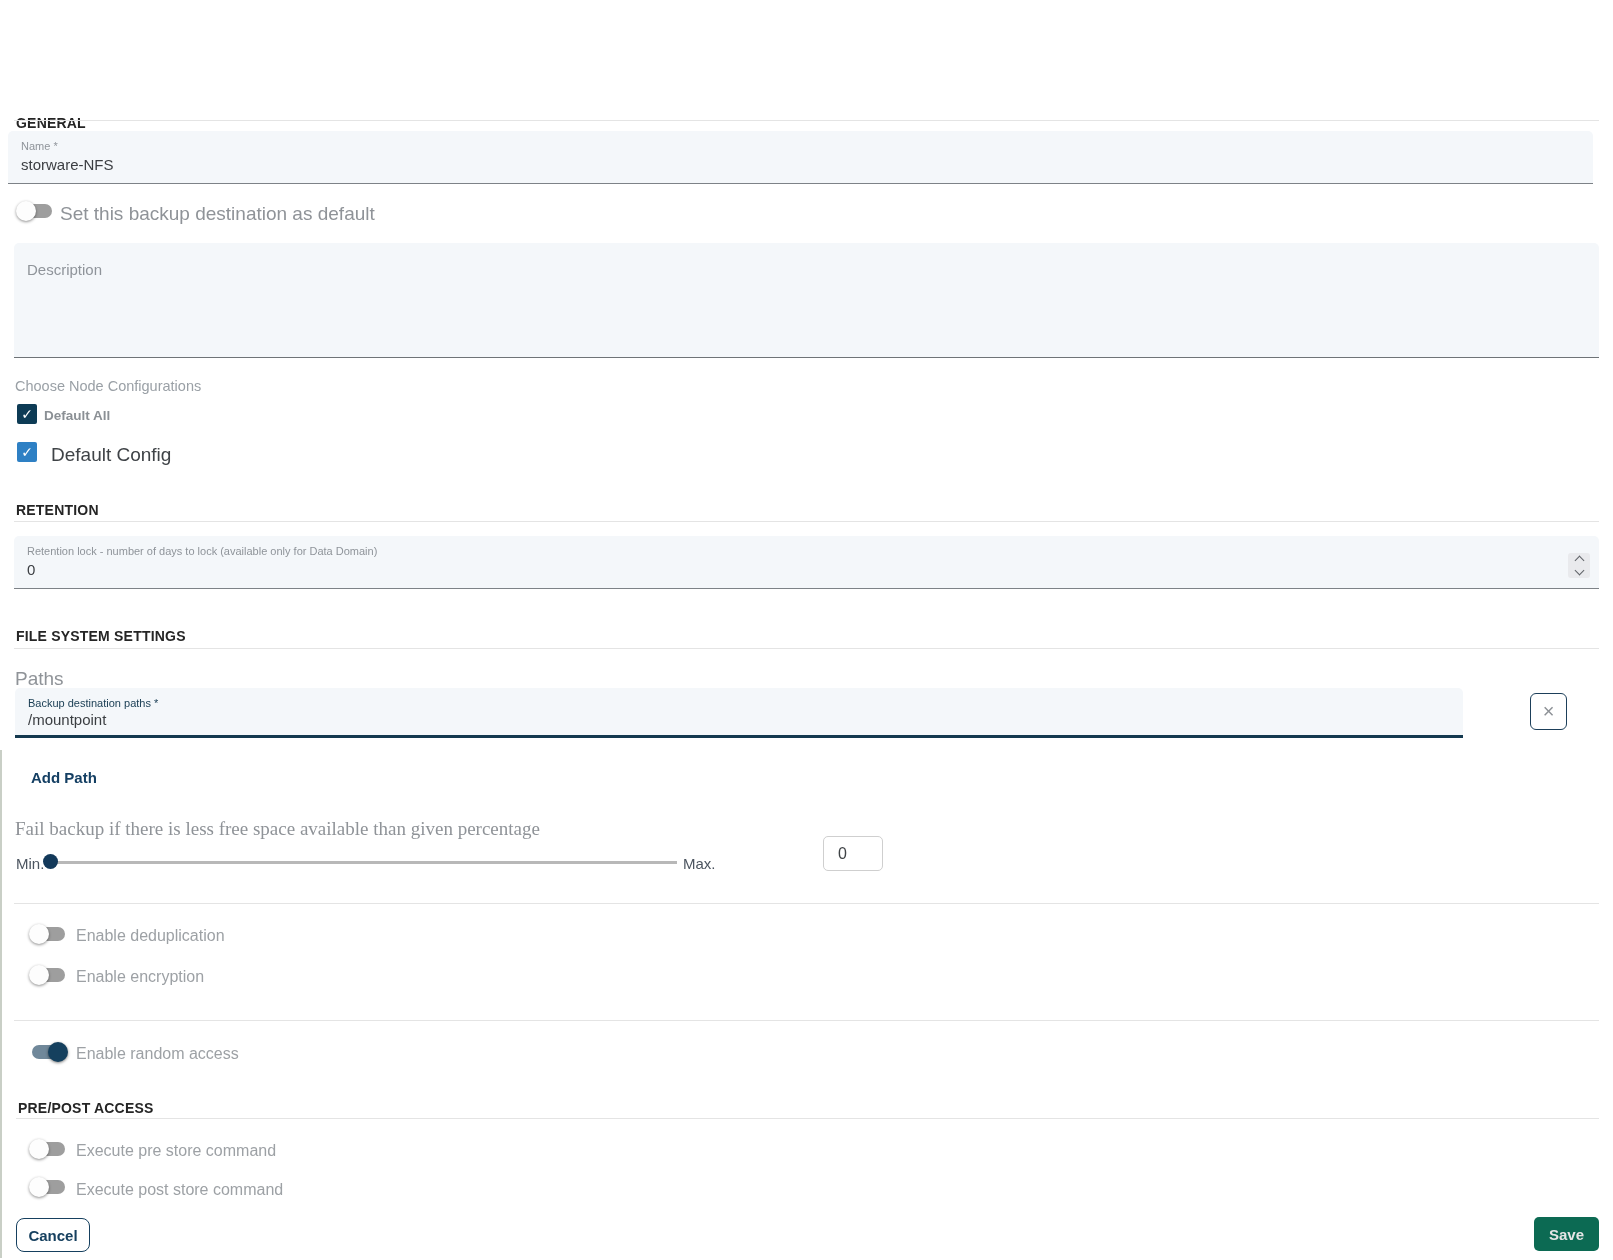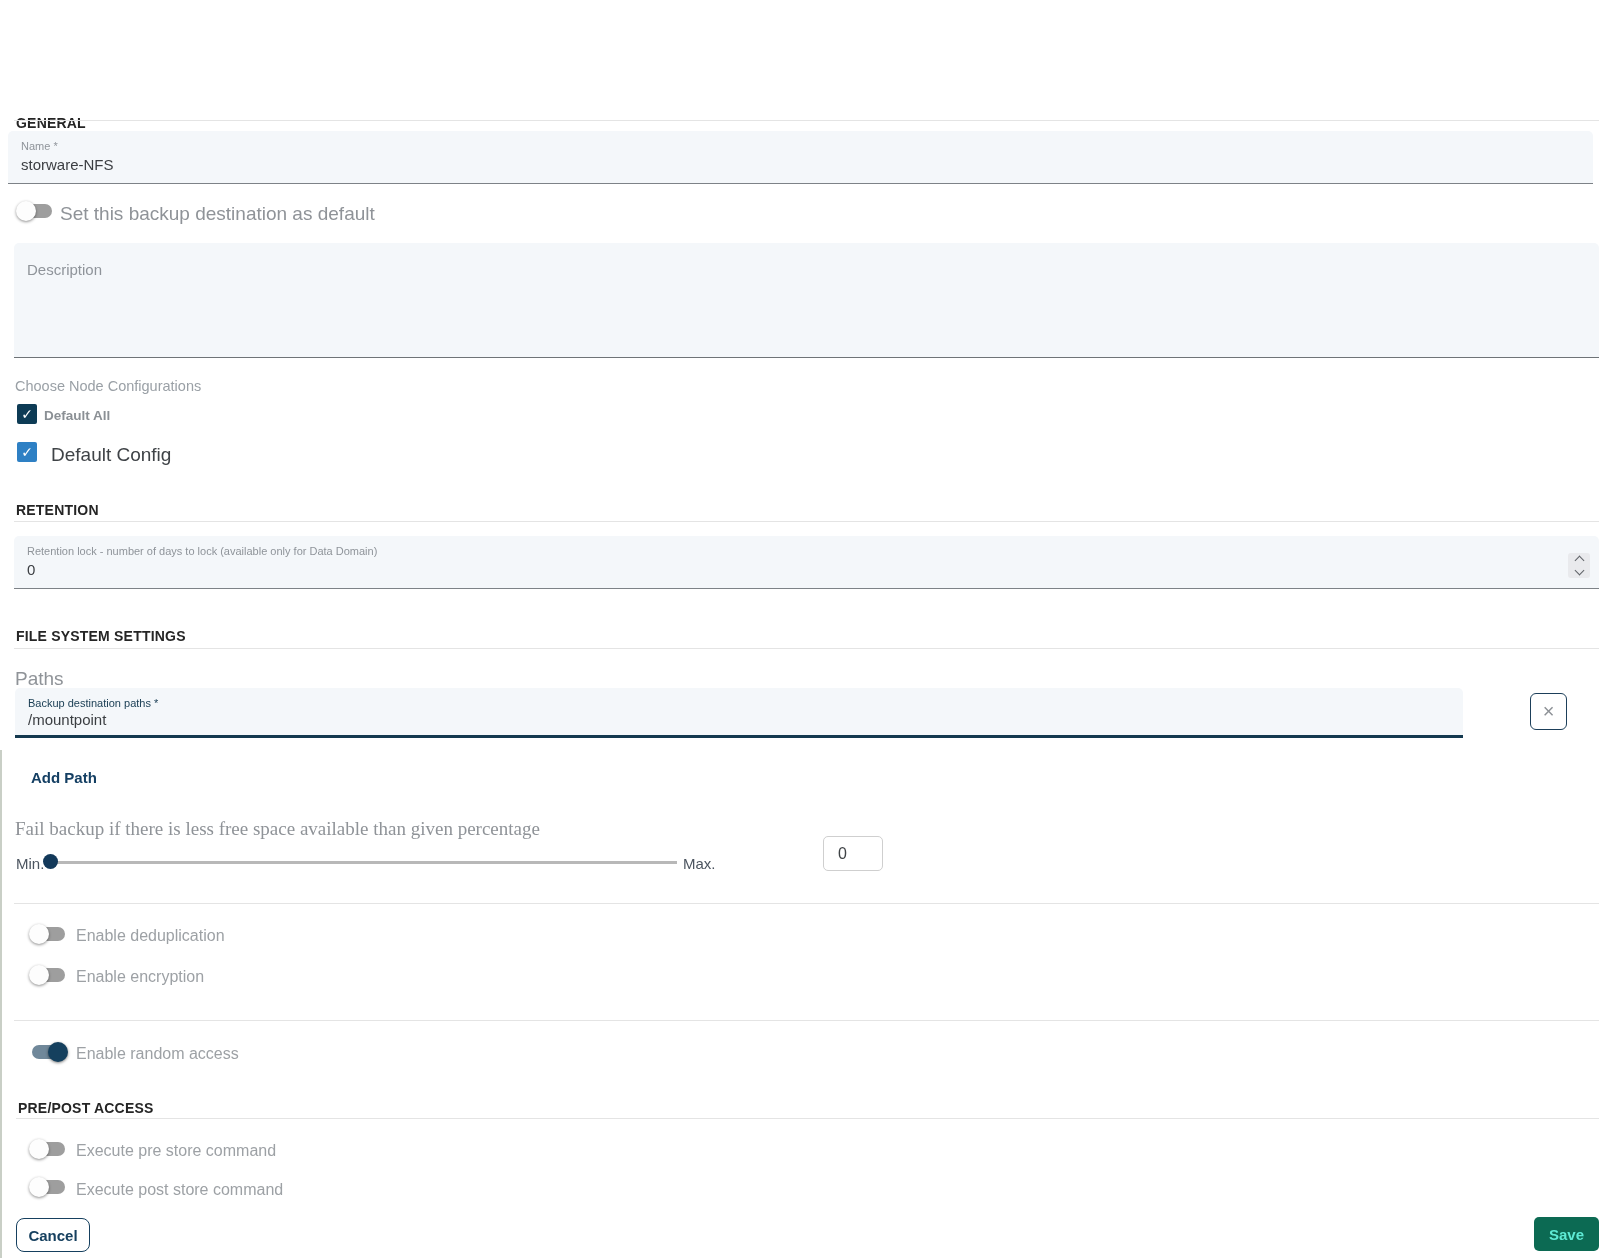--- a/index.html
+++ b/index.html
@@ -31,21 +31,21 @@
   .cb-navy{background:#0d3b55;}
   .cb-blue{background:#2e80c4;}
   .checkbox .mark{font-size:14px;line-height:1;}
   .cb-navy .mark{font-weight:bold;}
   .checkbox:not(.on) .mark{visibility:hidden;}
   
   .btn{border-radius:6px;font-size:15px;font-weight:bold;display:flex;align-items:center;justify-content:center;
        cursor:pointer;box-sizing:border-box;font-family:inherit;}
   .btn-cancel{left:16px;top:1218px;width:74px;height:34px;background:#ffffff;border:1.5px solid #16405f;
               color:#16405f;border-radius:8px;}
-  .btn-save{left:1534px;top:1217px;width:65px;height:34px;background:#0c6a53;border:none;color:#5eead4;border-radius:5px;}
+  .btn-save{left:1534px;top:1217px;width:65px;height:34px;background:#0c6a53;border:none;color:#e5e5e5;border-radius:5px;}
   
   .xbtn{left:1530px;top:693px;width:37px;height:37px;border:1px solid #1d3f5a;border-radius:6px;background:#fff;
         display:flex;align-items:center;justify-content:center;color:#8d9196;font-size:20px;cursor:pointer;box-sizing:border-box;}
   
   .spinner{left:1568px;top:553px;width:22px;height:25px;background:#e9eaed;border-radius:3px;
            display:flex;flex-direction:column;align-items:center;justify-content:center;gap:3px;cursor:pointer;}
   .chev{width:6px;height:6px;border:solid #5f6368;border-width:0 1.5px 1.5px 0;}
   .chev.up{transform:rotate(-135deg);margin-top:2px;}
   .chev.down{transform:rotate(45deg);margin-bottom:2px;}
   

